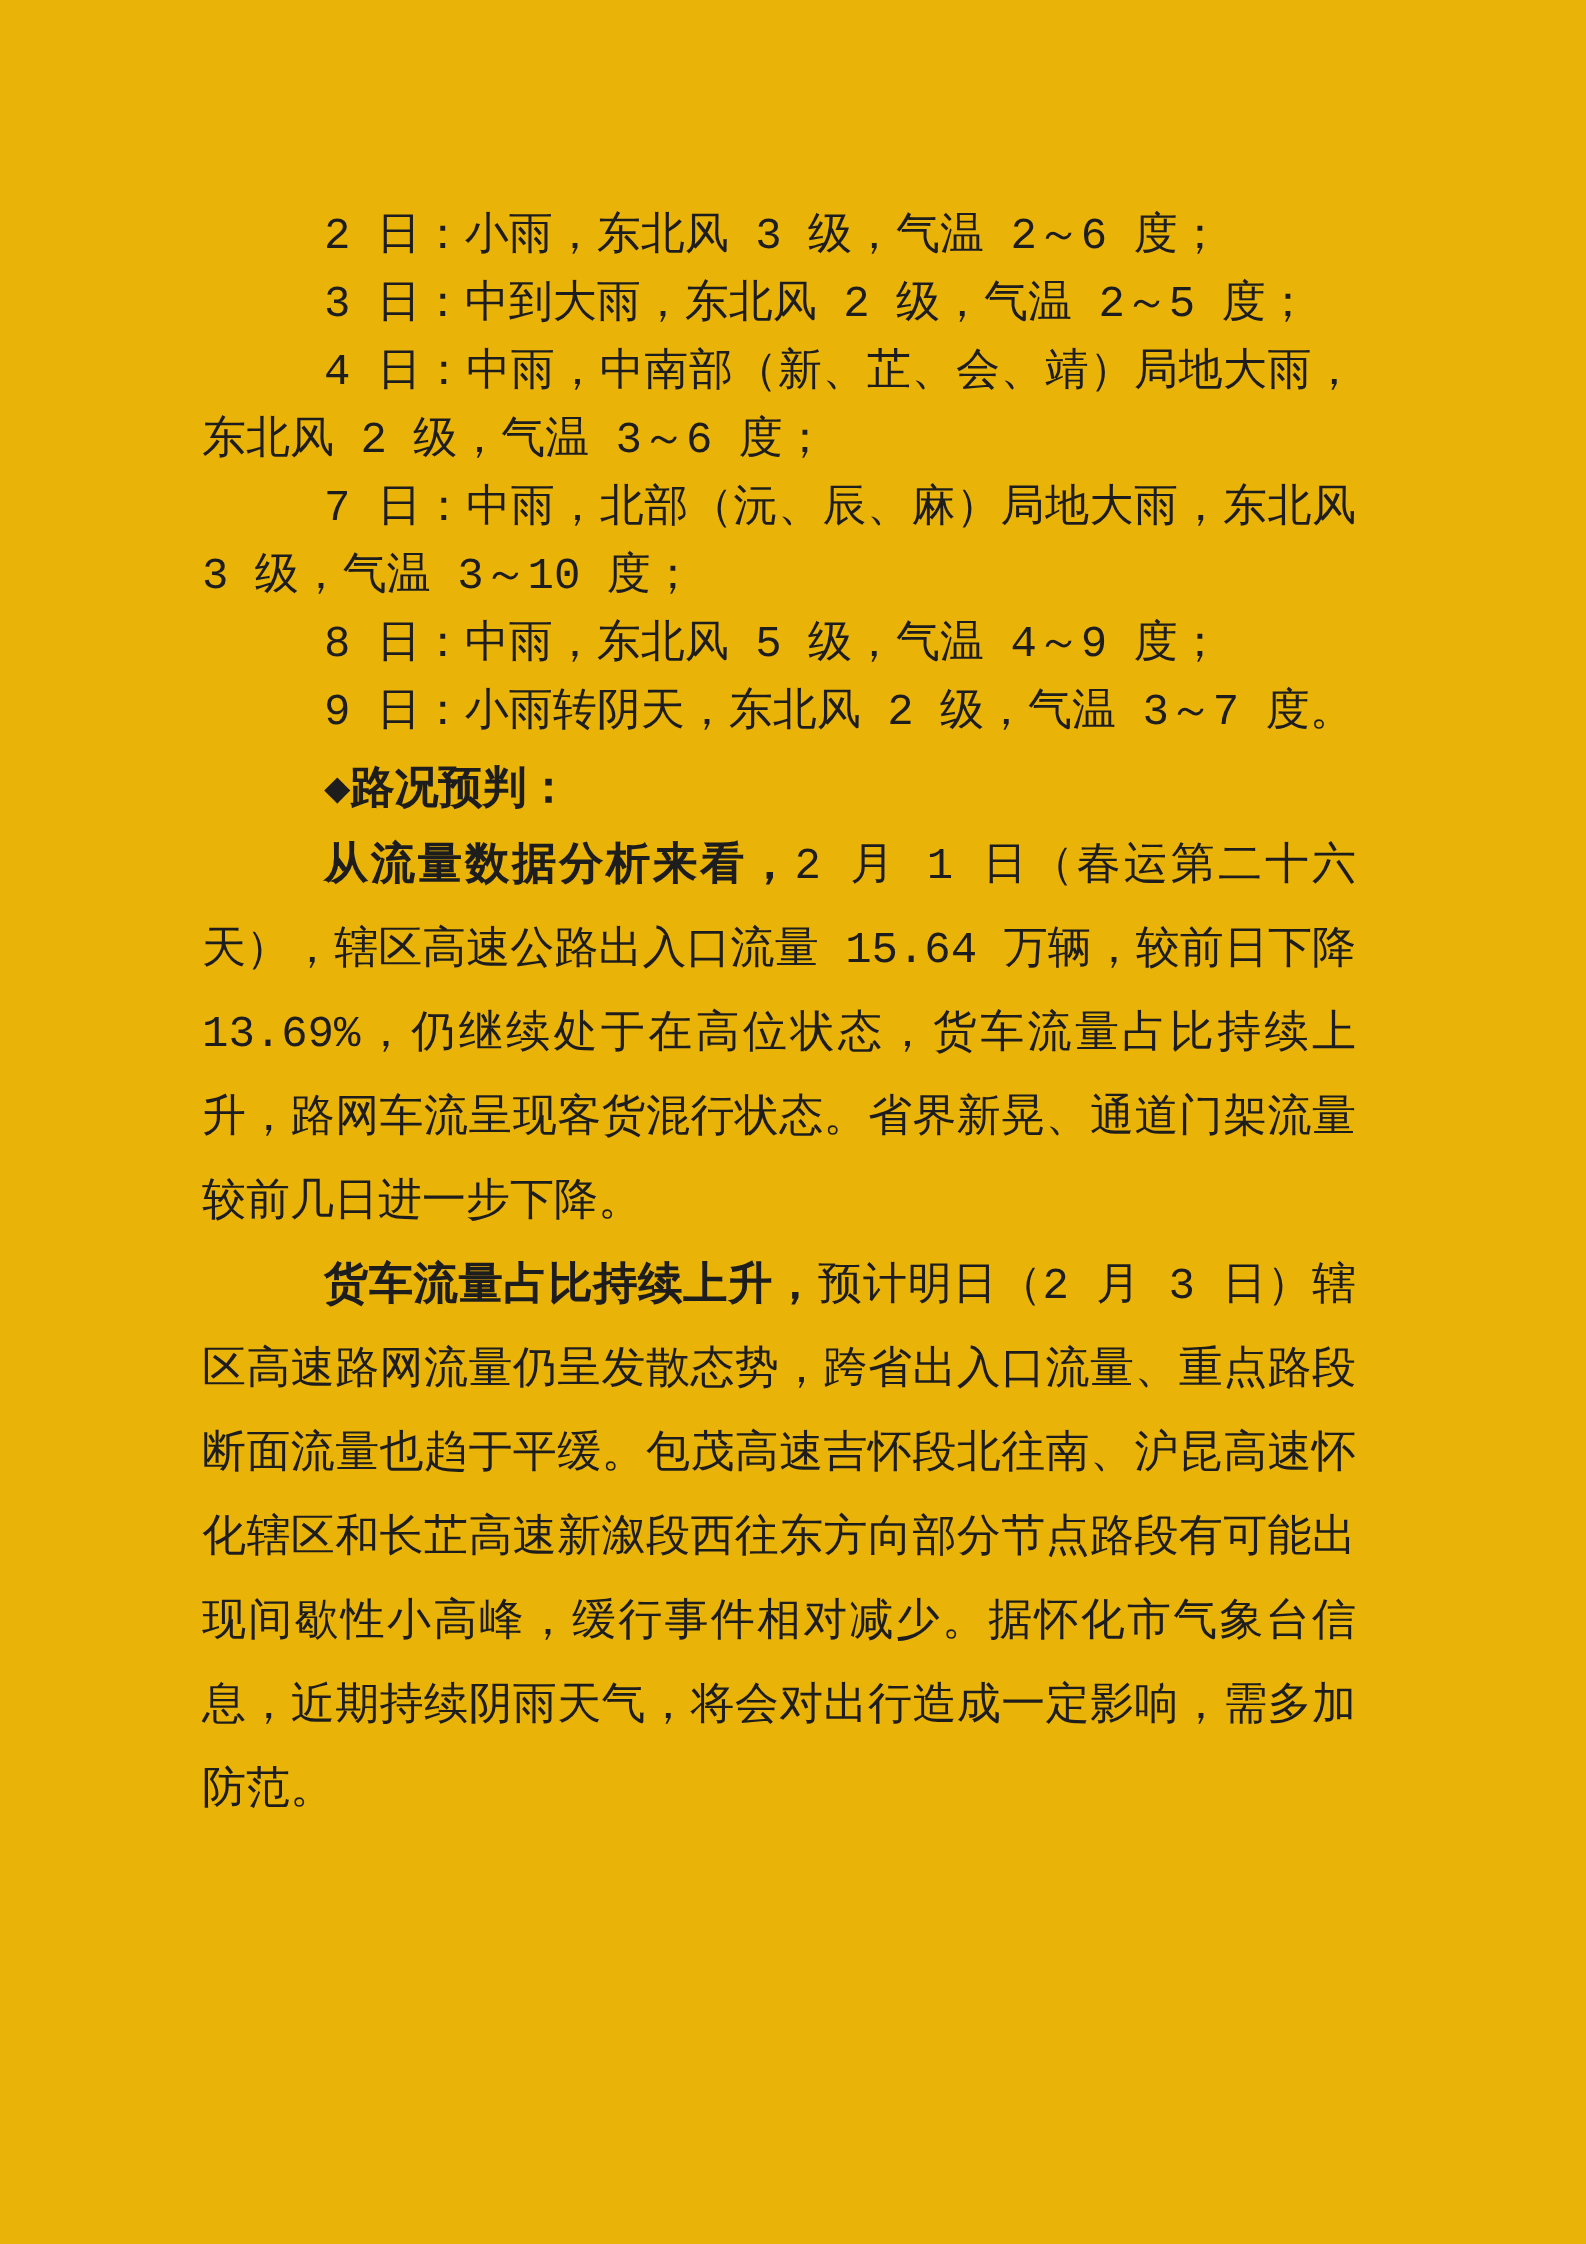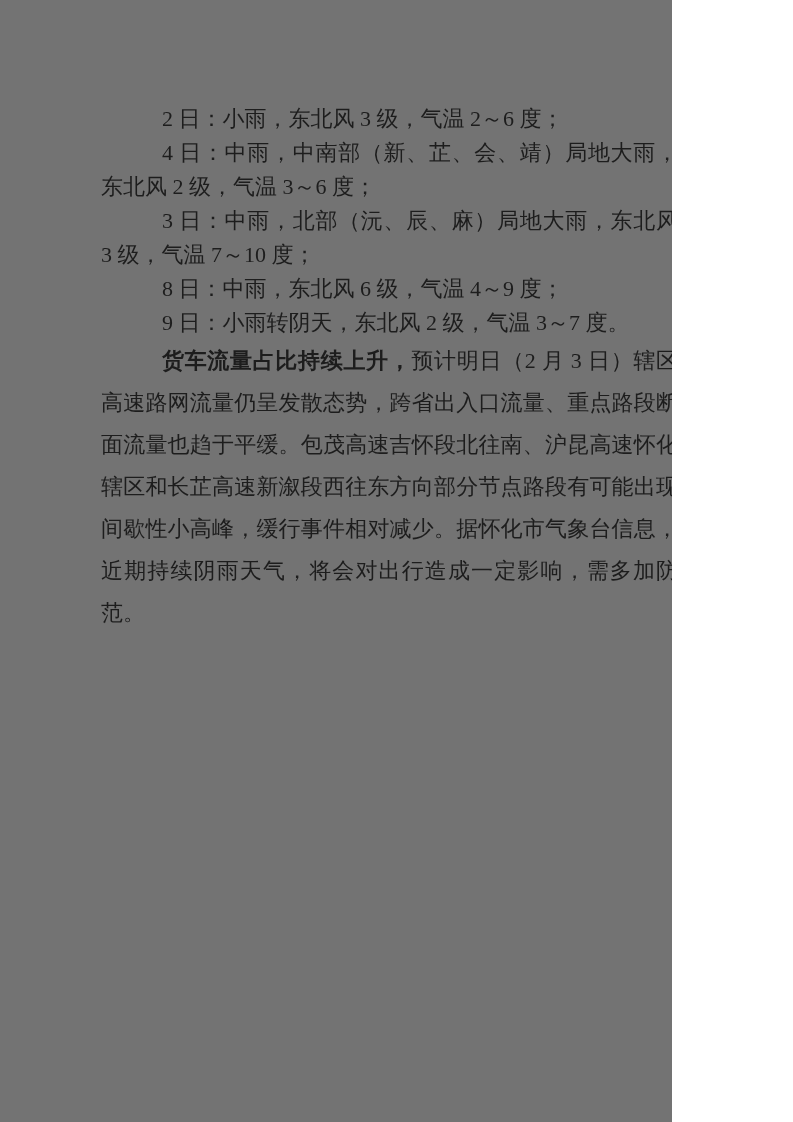--- a/index.html
+++ b/index.html
@@ -2,25 +2,25 @@
 <html><head>
 <meta charset="utf-8">
 <style>
   html, body {
     margin: 0;
     padding: 0;
     background: #ffffff;
   }
   .page {
     position: relative;
-    width: 672px;
+    width: 793px;
     height: 1122px;
-    background: #737373;
+    background: #eab308;
     overflow: hidden;
-    font-family: Liberation Serif, serif;
+    font-family: Liberation Mono, monospace;
   }
   .content {
     position: absolute;
     left: 101px;
     top: 102px;
     width: 577px;
     font-size: 22px;
     color: #1d1d1d;
     text-align: justify;
     text-justify: inter-ideograph;
@@ -45,23 +45,26 @@
     font-weight: bold;
   }
 </style>
 </head>
 <body>
 
 <div class="page">
   <div class="content">
 
     <p class="forecast-line">2 日：小雨，东北风 3 级，气温 2～6 度；</p>
+    <p class="forecast-line">3 日：中到大雨，东北风 2 级，气温 2～5 度；</p>
     <p class="forecast-line">4 日：中雨，中南部（新、芷、会、靖）局地大雨，东北风 2 级，气温 3～6 度；</p>
-    <p class="forecast-line">3 日：中雨，北部（沅、辰、麻）局地大雨，东北风 3 级，气温 7～10 度；</p>
-    <p class="forecast-line">8 日：中雨，东北风 6 级，气温 4～9 度；</p>
+    <p class="forecast-line">7 日：中雨，北部（沅、辰、麻）局地大雨，东北风 3 级，气温 3～10 度；</p>
+    <p class="forecast-line">8 日：中雨，东北风 5 级，气温 4～9 度；</p>
     <p class="forecast-line">9 日：小雨转阴天，东北风 2 级，气温 3～7 度。</p>
 
+    <p class="section-heading">◆路况预判：</p>
 
+    <p class="para"><span class="lead">从流量数据分析来看，</span><span>2 月 1 日（春运第二十六天），辖区高速公路出入口流量 15.64 万辆，较前日下降 13.69%，仍继续处于在高位状态，货车流量占比持续上升，路网车流呈现客货混行状态。省界新晃、通道门架流量较前几日进一步下降。</span></p>
 
     <p class="para"><span class="lead">货车流量占比持续上升，</span><span>预计明日（2 月 3 日）辖区高速路网流量仍呈发散态势，跨省出入口流量、重点路段断面流量也趋于平缓。包茂高速吉怀段北往南、沪昆高速怀化辖区和长芷高速新溆段西往东方向部分节点路段有可能出现间歇性小高峰，缓行事件相对减少。据怀化市气象台信息，近期持续阴雨天气，将会对出行造成一定影响，需多加防范。</span></p>
 
   </div>
 </div>
 
 </body></html>

